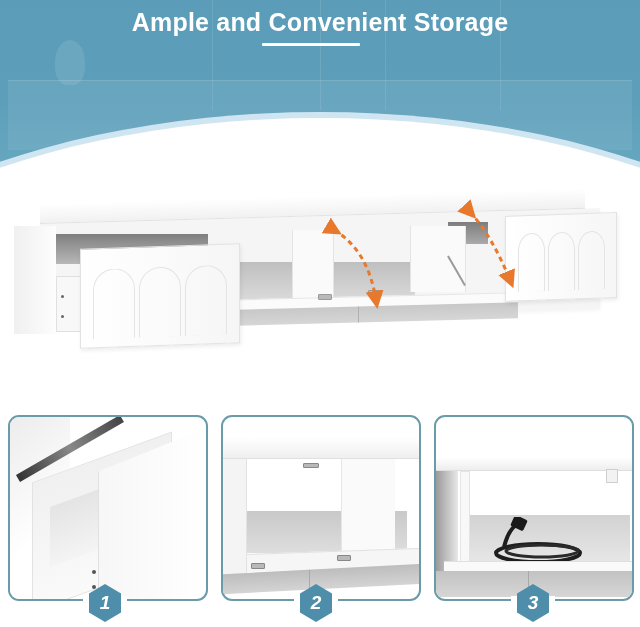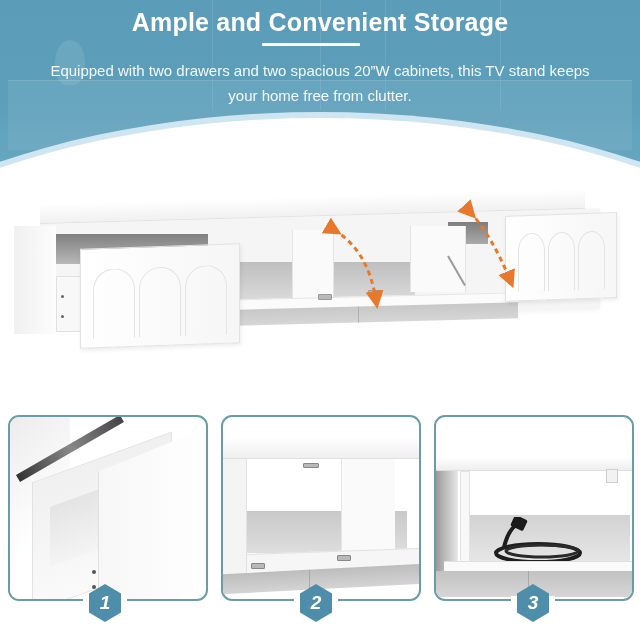--- a/index.html
+++ b/index.html
@@ -125,21 +125,20 @@
 
 <div class="banner">
   <div class="bg-panel" style="left:212px"></div>
   <div class="bg-panel" style="left:320px"></div>
   <div class="bg-panel" style="left:385px"></div>
   <div class="bg-panel" style="left:500px"></div>
   <div class="bg-vase"></div>
   <div class="bg-cabinet"></div>
   <div class="title">Ample and Convenient Storage</div>
   <div class="title-underline"></div>
-  <div class="subtitle">Equipped with two drawers and two spacious 20”W cabinets, this TV stand keeps your home free from clutter.</div>
 </div>
 <div class="arc"></div>
 
 <div class="stand" aria-label="White TV stand with arched cabinet doors open, two drawers and a drop-down middle compartment">
   <div class="stand-body"></div>
   <div class="stand-top"></div>
   <div class="stand-leftend"></div>
   <div class="cavity c1"></div>
   <div class="cavity c2"></div>
   <div class="cavity c3"></div>

